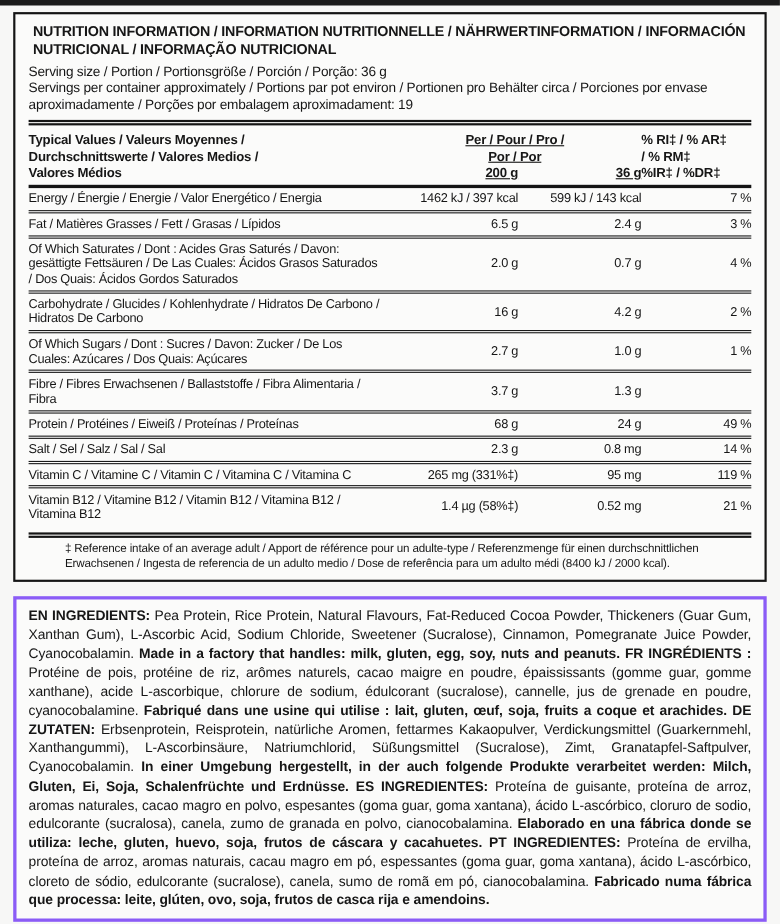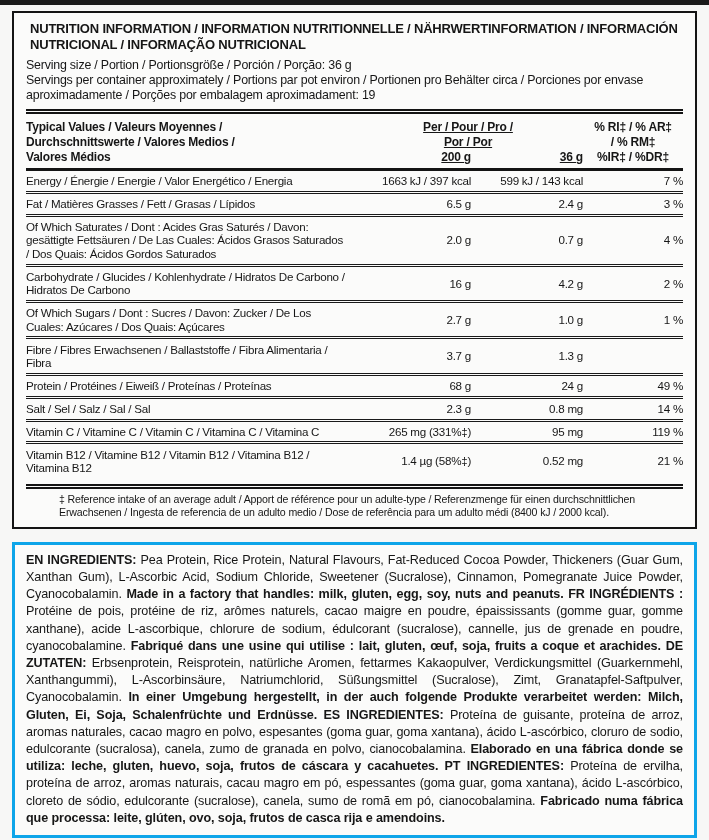--- a/index.html
+++ b/index.html
@@ -50,41 +50,41 @@
     font-size: 12px;
     line-height: 15px;
     letter-spacing: -0.2px;
     padding: 6px 0 3px 0;
     align-items: start;
   }
   .col-per { grid-column: 2 / span 2; text-align: center; text-decoration: underline; }
   .units-row { display: flex; }
   .units-row span:nth-child(1) { width: 118px; text-align: right; }
   .units-row span:nth-child(2) { width: 112px; text-align: right; }
-  .col-ri { text-align: center; }
+  .col-ri { text-align: left; }
   .trow {
     font-size: 11.6px;
     line-height: 13.5px;
     letter-spacing: -0.25px;
     padding: 3.2px 0;
     border-bottom: 3px double #1a1a1a;
   }
   .trow:last-child { border-bottom: none; }
   .cell-label { padding-right: 8px; }
   .cell-100, .cell-36, .cell-ri { text-align: right; align-self: center; white-space: nowrap; }
   .footnote {
     font-size: 10.6px;
     line-height: 13px;
     letter-spacing: -0.15px;
     padding-top: 4px;
     margin-left: 33px;
   }
   .ingredients-panel {
     margin-top: 13px;
-    border: 3px solid #0ea5e9;
+    border: 3px solid #8b5cf6;
     padding: 7px 11px 8px 11px;
   }
   .ingredients-text {
     font-size: 12.6px;
     line-height: 17.2px;
     letter-spacing: -0.1px;
     text-align: justify;
   }
   .ingredients-text b { font-weight: bold; }
 </style>
@@ -119,21 +119,21 @@
       <div>/ % RM‡</div>
       <div>%IR‡ / %DR‡</div>
     </div>
   </div>
 
   <div class="rule-heavy"></div>
 
   <div id="rows">
   <div class="grid-row trow">
     <div class="cell-label">Energy / Énergie / Energie / Valor Energético / Energia</div>
-    <div class="cell-100">1663 kJ / 397 kcal</div>
+    <div class="cell-100">1462 kJ / 397 kcal</div>
     <div class="cell-36">599 kJ / 143 kcal</div>
     <div class="cell-ri">7 %</div>
   </div>
 
   <div class="grid-row trow">
     <div class="cell-label">Fat / Matières Grasses / Fett / Grasas / Lípidos</div>
     <div class="cell-100">6.5 g</div>
     <div class="cell-36">2.4 g</div>
     <div class="cell-ri">3 %</div>
   </div>

